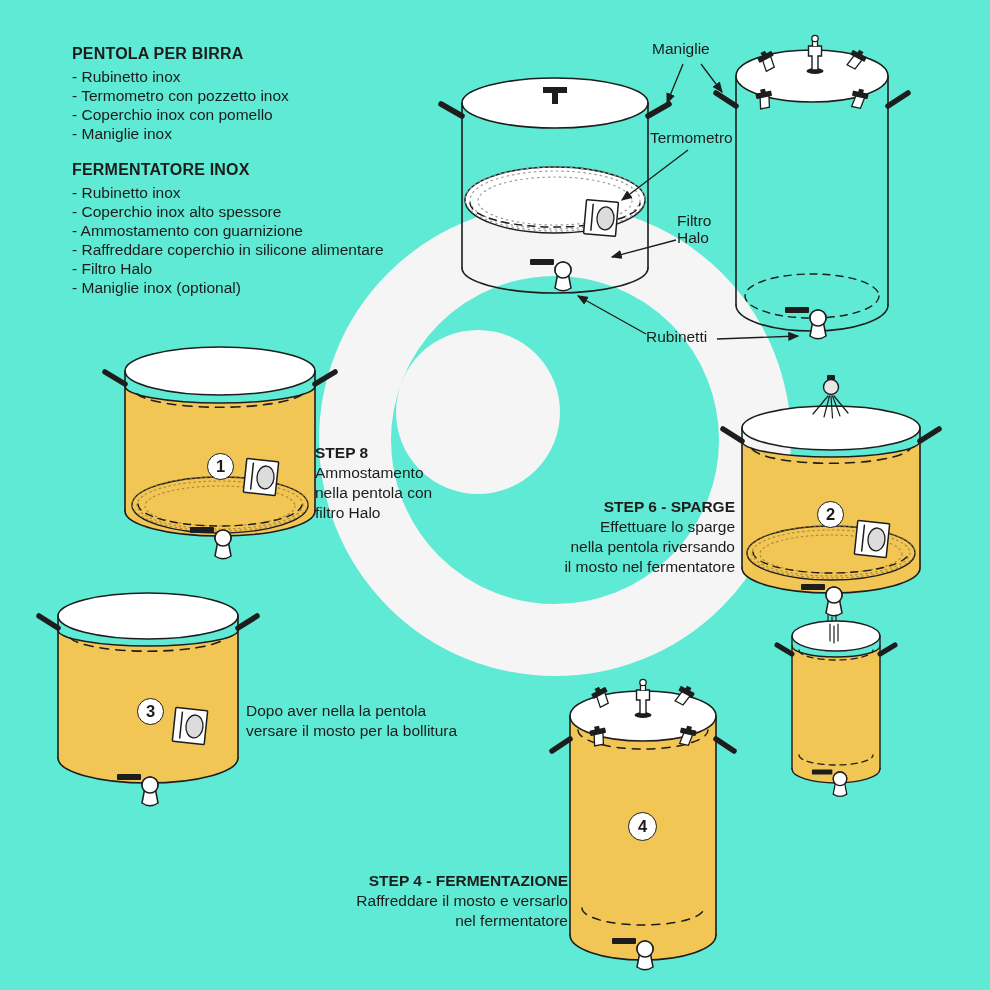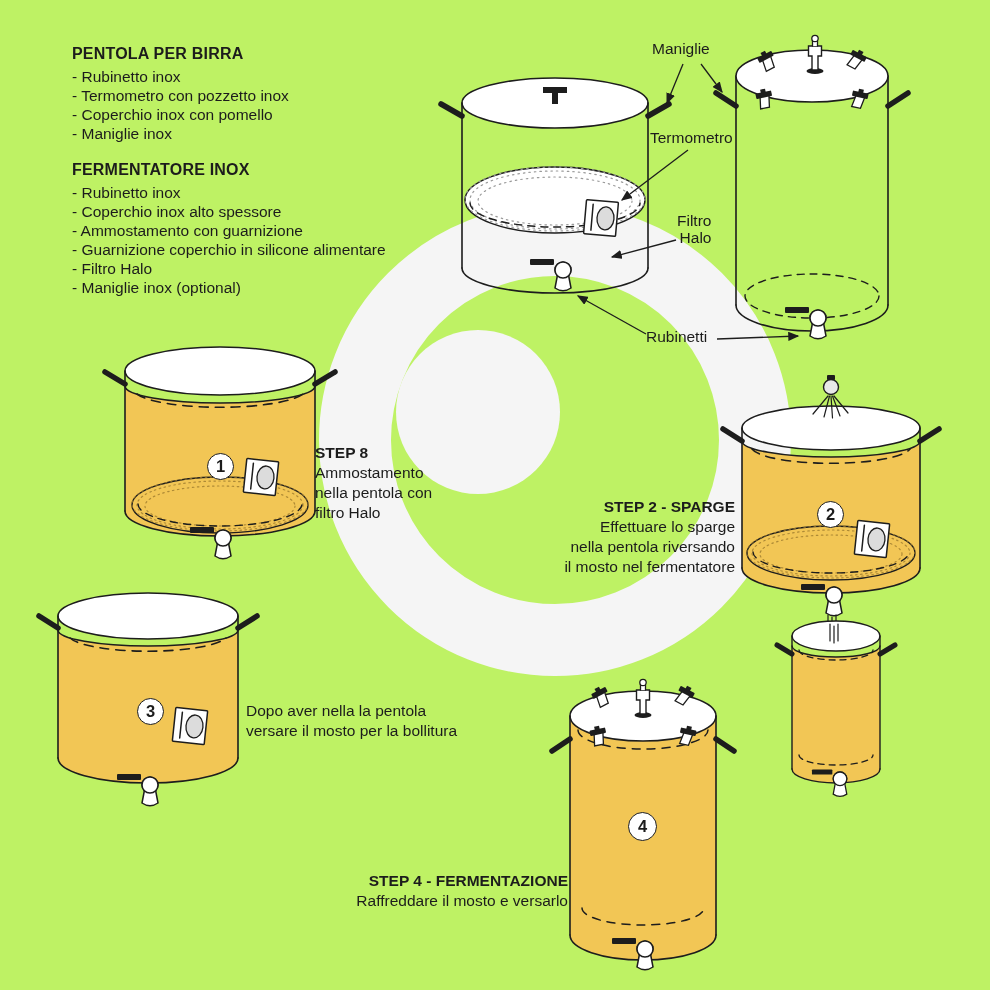--- a/index.html
+++ b/index.html
@@ -1,25 +1,25 @@
 <!DOCTYPE html>
 <html><head>
 <meta charset="utf-8">
 <style>
   html,body{margin:0;padding:0;background:#fff;}
   .canvas{
-    position:relative;width:990px;height:990px;background:#bef264;overflow:hidden;
+    position:relative;width:990px;height:990px;background:#5eead4;overflow:hidden;
     font-family:"Liberation Sans", sans-serif;color:#1c1c1c;
   }
   .art{position:absolute;left:0;top:0;z-index:1;}
   .txt{position:absolute;z-index:3;}
   .parts{line-height:19px;font-size:15.5px;}
   .parts-title{font-weight:700;font-size:16px;line-height:20px;margin-bottom:3px;letter-spacing:.2px;}
   .parts-item{white-space:nowrap;}
-  .dlabel{font-size:15.5px;line-height:17px;white-space:nowrap;text-align:right;}
+  .dlabel{font-size:15.5px;line-height:17px;white-space:nowrap;}
   .step{font-size:15.5px;line-height:20px;white-space:nowrap;}
   .step .step-title{font-weight:700;}
   .step.right{text-align:right;}
   .badge{
     position:absolute;z-index:4;width:27px;height:27px;border:1.7px solid #1d1d1d;border-radius:50%;
     background:#fff;display:flex;align-items:center;justify-content:center;
     font-weight:700;font-size:16.5px;box-sizing:border-box;
   }
 </style>
 </head>
@@ -201,55 +201,56 @@
     <div class="parts-item">- Termometro con pozzetto inox</div>
     <div class="parts-item">- Coperchio inox con pomello</div>
     <div class="parts-item">- Maniglie inox</div>
   </div>
 
   <div class="txt parts" style="left:72px;top:160px">
     <div class="parts-title">FERMENTATORE INOX</div>
     <div class="parts-item">- Rubinetto inox</div>
     <div class="parts-item">- Coperchio inox alto spessore</div>
     <div class="parts-item">- Ammostamento con guarnizione</div>
-    <div class="parts-item">- Guarnizione coperchio in silicone alimentare</div>
+    <div class="parts-item">- Raffreddare coperchio in silicone alimentare</div>
     <div class="parts-item">- Filtro Halo</div>
     <div class="parts-item">- Maniglie inox (optional)</div>
   </div>
 
   <div class="txt dlabel" style="left:652px;top:40px;width:76px;text-align:left">Maniglie</div>
   <div class="txt dlabel" style="left:650px;top:129px">Termometro</div>
   <div class="txt dlabel" style="left:677px;top:212px">
     <div>Filtro</div>
     <div>Halo</div>
   </div>
   <div class="txt dlabel" style="left:646px;top:328px">Rubinetti</div>
 
   <div class="txt step" style="left:315px;top:443px">
     <div class="step-title">STEP 8</div>
     <div class="step-line">Ammostamento</div>
     <div class="step-line">nella pentola con</div>
     <div class="step-line">filtro Halo</div>
   </div>
 
   <div class="txt step right" style="right:255px;top:497px">
-    <div class="step-title">STEP 2 - SPARGE</div>
+    <div class="step-title">STEP 6 - SPARGE</div>
     <div class="step-line">Effettuare lo sparge</div>
     <div class="step-line">nella pentola riversando</div>
     <div class="step-line">il mosto nel fermentatore</div>
   </div>
 
   <div class="txt step" style="left:246px;top:701px">
     <div class="step-line">Dopo aver nella la pentola</div>
     <div class="step-line">versare il mosto per la bollitura</div>
   </div>
 
   <div class="txt step right" style="right:422px;top:871px">
     <div class="step-title">STEP 4 - FERMENTAZIONE</div>
     <div class="step-line">Raffreddare il mosto e versarlo</div>
+    <div class="step-line">nel fermentatore</div>
   </div>
 
   <div class="badge" style="left:207px;top:453px">1</div>
   <div class="badge" style="left:817px;top:501px">2</div>
   <div class="badge" style="left:137px;top:698px">3</div>
   <div class="badge" style="left:628px;top:812px;width:29px;height:29px">4</div>
 
 </div>
 
 </body></html>

